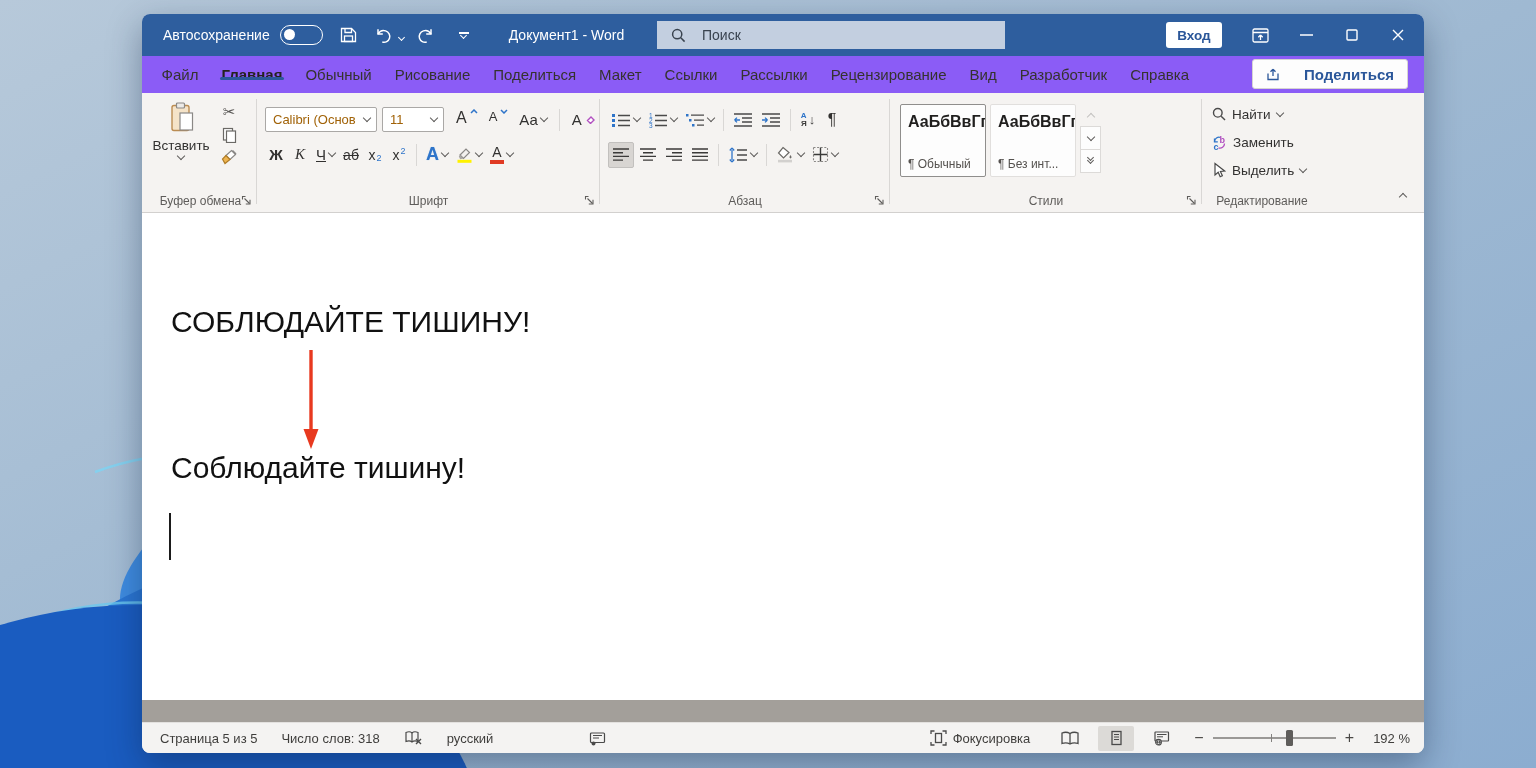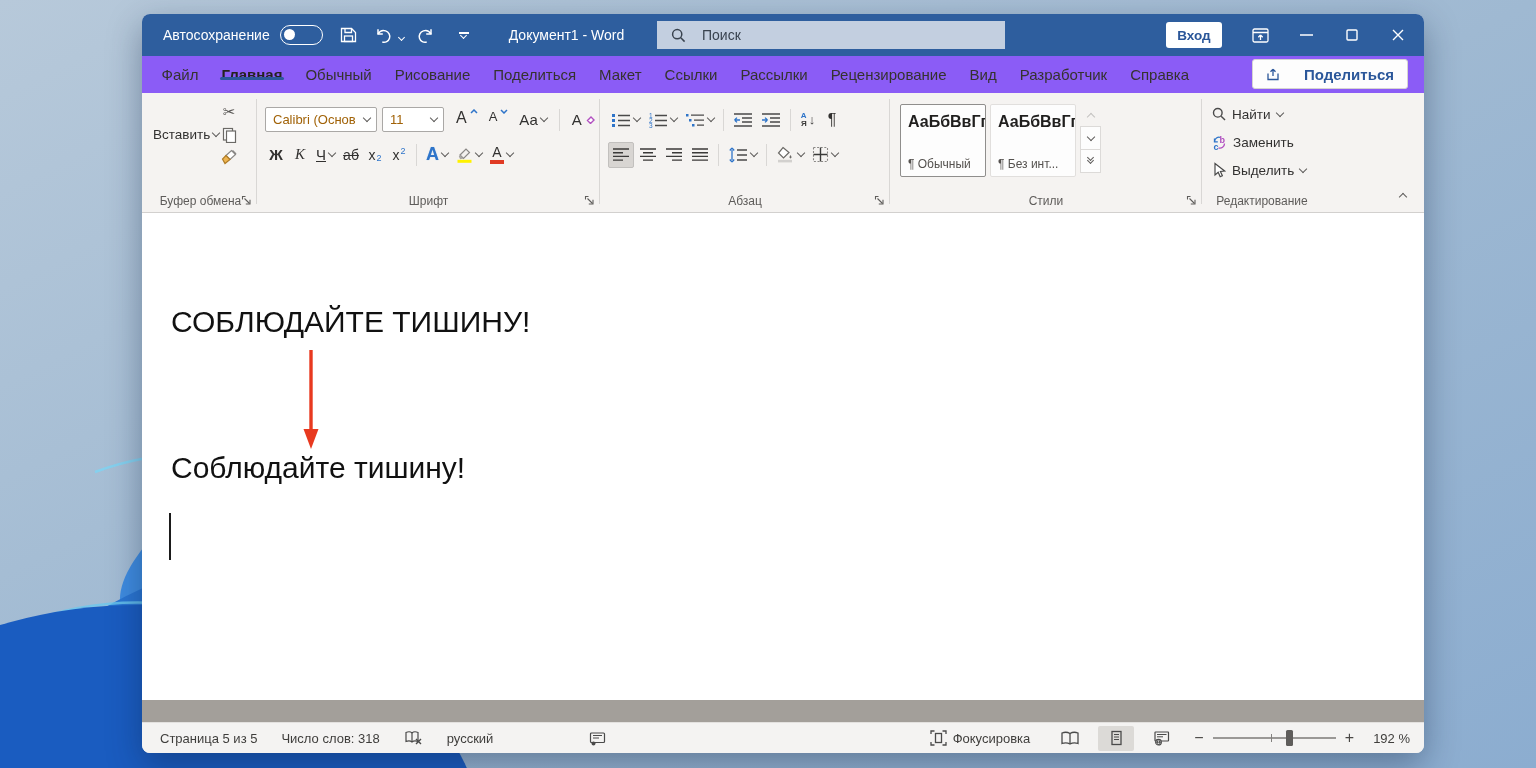--- a/index.html
+++ b/index.html
@@ -70,21 +70,21 @@
          transform:rotate(45deg); display:inline-block; flex:none; margin-top:-3px; }
   .chv.up { transform:rotate(-135deg); margin-top:3px; }
   .vsep { width:1px; height:22px; background:#d9d7d5; margin:0 4px; flex:none; }
   .combo { height:25px; background:#fff; border:1px solid #abname; border:1px solid #aaa8a6; border-radius:2px;
            display:flex; align-items:center; font-size:13px; color:#a16207;
            padding:0 6px 0 7px; overflow:hidden; white-space:nowrap; flex:none; }
   .combo .chv { margin-left:auto; }
   .stk { display:inline-flex; flex-direction:column; align-items:center; line-height:1; gap:1px; }
 
   
-  .pastebtn { width:62px; display:flex; align-items:center; padding-top:9px; gap:3px; }
+  .pastebtn { width:62px; display:flex; flex-direction:column; align-items:center; padding-top:9px; gap:3px; }
   .pastebtn .plabel { font-size:13.5px; color:#323130; }
   .clipcol { display:flex; flex-direction:column; padding-top:10px; gap:6px; align-items:center; width:34px; }
 
   
   .cards { display:flex; gap:4px; padding:11px 4px 0 10px; }
   .card { width:86px; height:73px; background:#fdfdfd; border:1px solid #e1dfdd; border-radius:2px;
           padding:8px 6px 5px 7px; display:flex; flex-direction:column; justify-content:space-between;
           overflow:hidden; }
   .card.selected { border:1.5px solid #8f8e8c; }
   .card .prev { font-size:16px; font-weight:600; color:#201f1e; white-space:nowrap; }

